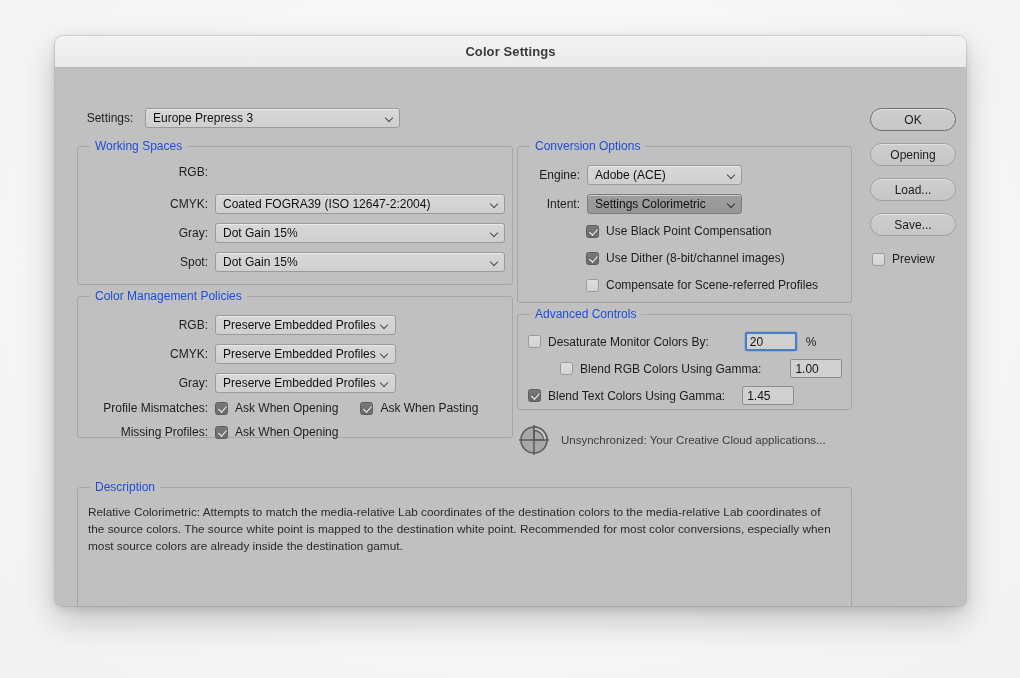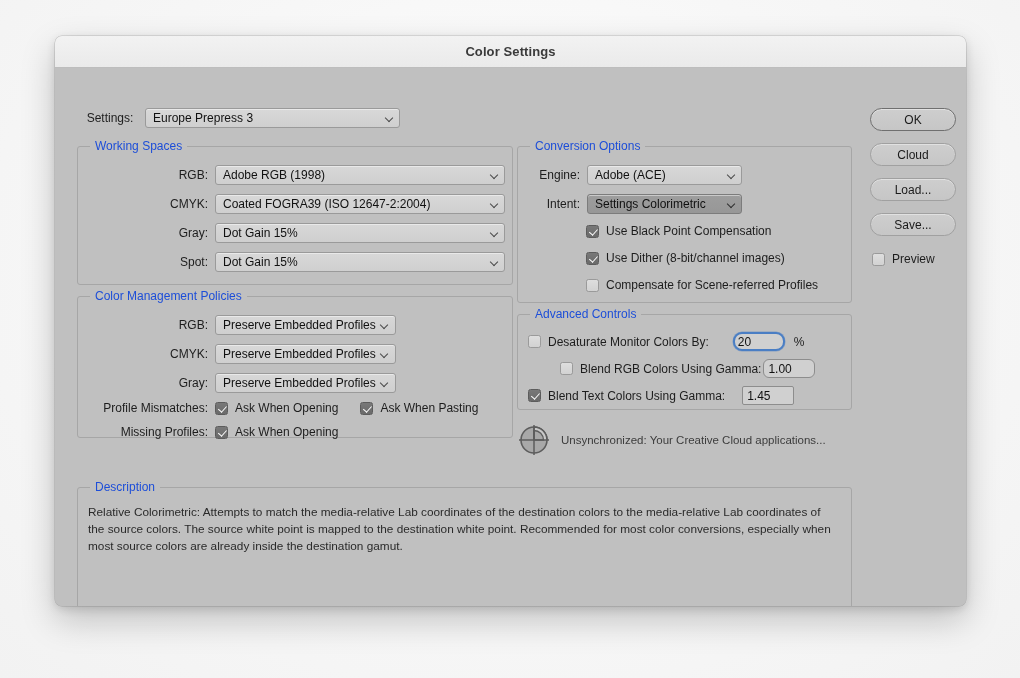--- a/index.html
+++ b/index.html
@@ -285,24 +285,20 @@
         <span>Europe Prepress 3</span>
         <span class="chev"></span>
       </div>
     </div>
 
     <div class="group" id="grp-working">
       <span class="group-title">Working Spaces</span>
 
       <div class="row" style="left:18px; top:18px;">
         <span class="rlabel" style="width:112px;">RGB:</span>
-        <div class="popup wide">
-          <span>Adobe RGB (1998)</span>
-          <span class="chev"></span>
-        </div>
       </div>
 
       <div class="row" style="left:18px; top:47px;">
         <span class="rlabel" style="width:112px;">CMYK:</span>
         <div class="popup wide">
           <span>Coated FOGRA39 (ISO 12647-2:2004)</span>
           <span class="chev"></span>
         </div>
       </div>
 
@@ -413,30 +409,30 @@
     </div>
 
     <div class="group" id="grp-advanced">
       <span class="group-title">Advanced Controls</span>
 
       <div class="row" style="left:10px; top:17px;">
         <div class="cbrow">
           <span class="cb off"></span>
           <span class="cb-label">Desaturate Monitor Colors By:</span>
         </div>
-        <input class="tfield focused" style="margin-left: 24px; border-radius: 9px;" value="20">
+        <input class="tfield focused" style="margin-left: 36px;" value="20">
         <span class="cb-label" style="margin-left:9px;">%</span>
       </div>
 
       <div class="row" style="left:10px; top:44px;padding-left:32px;">
         <div class="cbrow">
           <span class="cb off"></span>
           <span class="cb-label">Blend RGB Colors Using Gamma:</span>
         </div>
-        <input class="tfield" style="margin-left: 2px; border-radius: 6px;" value="1.00">
+        <input class="tfield" style="margin-left: 29px;" value="1.00">
       </div>
 
       <div class="row" style="left:10px; top:71px;">
         <div class="cbrow">
           <span class="cb on"></span>
           <span class="cb-label">Blend Text Colors Using Gamma:</span>
         </div>
         <input class="tfield" style="margin-left: 17px;" value="1.45">
       </div>
     </div>
@@ -453,21 +449,21 @@
       <span class="sync-text">Unsynchronized: Your Creative Cloud applications...</span>
     </div>
 
     <div class="group" id="grp-description">
       <span class="group-title">Description</span>
       <div class="desc-text">Relative Colorimetric:  Attempts to match the media-relative Lab coordinates of the destination colors to the media-relative Lab coordinates of the source colors.  The source white point is mapped to the destination white point.  Recommended for most color conversions, especially when most source colors are already inside the destination gamut.</div>
     </div>
 
     <div class="side">
       <div class="btn default">OK</div>
-      <div class="btn">Cloud</div>
+      <div class="btn">Opening</div>
       <div class="btn">Load...</div>
       <div class="btn">Save...</div>
       <div class="cbrow preview">
         <span class="cb off"></span>
         <span class="cb-label">Preview</span>
       </div>
     </div>
 
   </div>
 </div>

